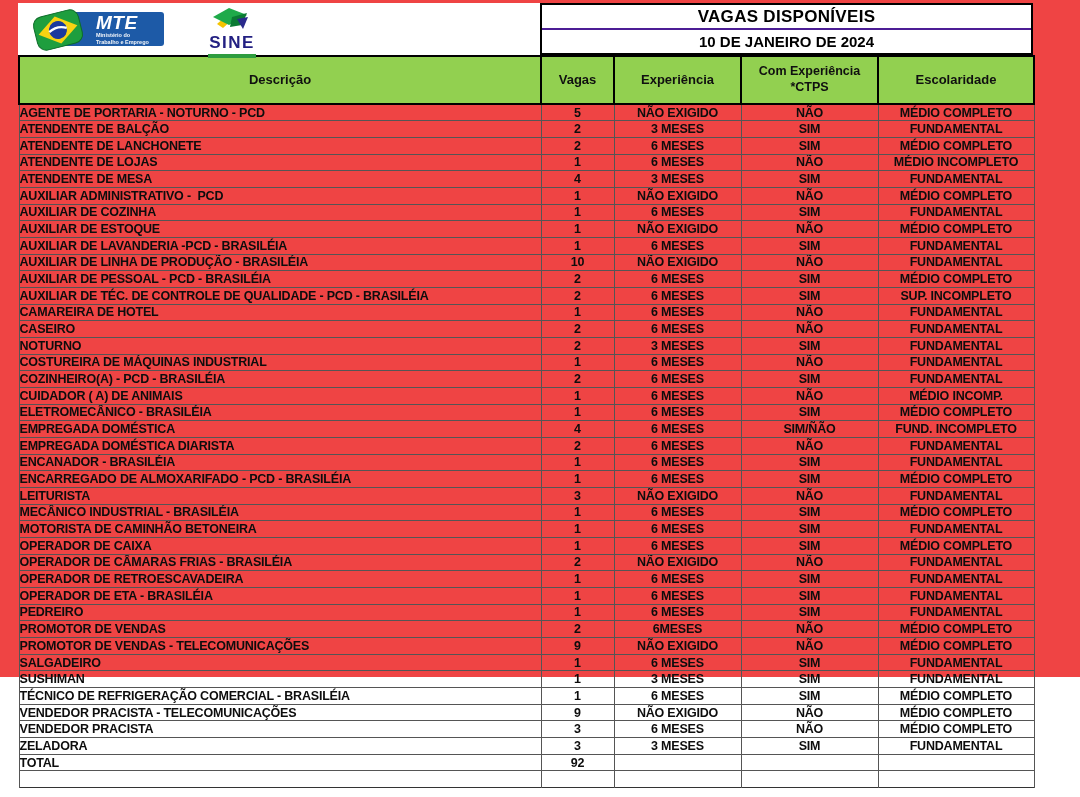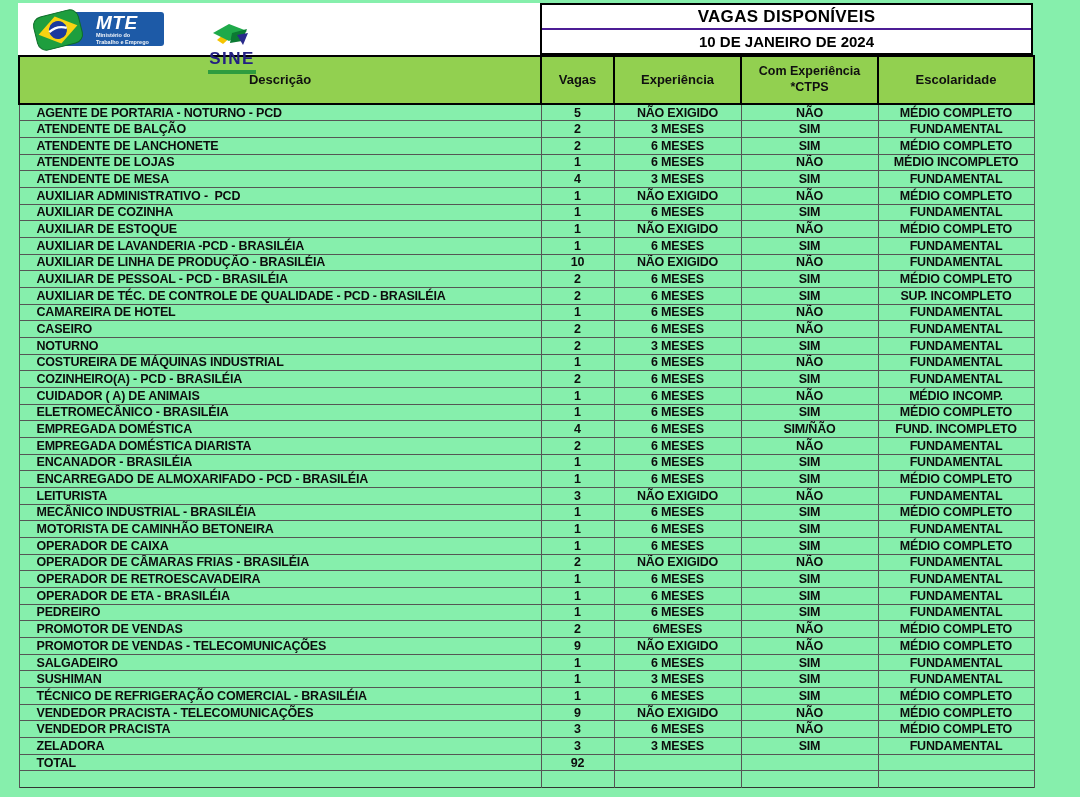--- a/index.html
+++ b/index.html
@@ -2,42 +2,42 @@
 <html lang="pt-BR"><head>
 <meta charset="utf-8">
 <style>
   * { box-sizing: border-box; margin: 0; padding: 0; }
   html,body { background:#fff; }
   body {
     width:1080px; height:797px; overflow:hidden;
     font-family:"Liberation Sans", sans-serif;
     color:#111;
   }
-  .page { position:relative; width:1080px; height:797px; background:#86efac; }
+  .page { position:relative; width:1080px; height:677px; background:#ef4444; }
 
   
   .top-partial-line { position:absolute; left:400px; top:3px; width:140px; height:2px; background:#000; }
 
   .sheet { position:absolute; left:18px; top:3px; width:1015px; }
 
   
   .top-band { display:flex; height:52px; }
   .logo-cell { width:522px; position:relative; background:#fff; }
 
   .mte-logo { position:absolute; left:12px; top:4px; width:150px; height:44px; }
   .mte-box {
     position:absolute; left:32px; top:5px; width:102px; height:34px;
     background:#1d5aa7; border-radius:3px; color:#fff;
     padding:2px 4px 2px 34px; display:flex; flex-direction:column; justify-content:center;
   }
   .mte-acronym { font-size:19px; font-weight:bold; font-style:italic; line-height:1; letter-spacing:.5px; }
   .mte-sub { font-size:5.5px; line-height:1.15; font-weight:bold; opacity:.95; }
   .mte-flag { position:absolute; left:0; top:0; z-index:2; }
 
-  .sine-logo { position:absolute; left:178px; top:20px; width:72px; text-align:center; }
+  .sine-logo { position:absolute; left:178px; top:4px; width:72px; text-align:center; }
   .sine-icon-wrap { height:27px; display:flex; align-items:flex-end; justify-content:center; }
   .sine-name { font-size:17px; font-weight:bold; color:#232082; letter-spacing:1.5px; line-height:1.1; }
   .sine-bar { width:48px; height:4px; background:#2e9c3f; margin:1px auto 0; }
 
   .title-box { width:493px; border:2px solid #000; background:#fff; display:flex; flex-direction:column; }
   .title-line, .date-line {
     flex:1; display:flex; align-items:center; justify-content:center;
     font-weight:bold; color:#000;
   }
   .title-line { border-bottom:2px solid #4c1d95; font-size:17px; letter-spacing:.3px; }
@@ -57,21 +57,21 @@
     white-space:pre-line; line-height:1.25;
   }
   thead th.th-ctps { font-size:12.5px; }
 
   tbody td {
     border:1px solid #555;
     height:16.68px; padding:0 3px;
     font-weight:bold; font-size:12.5px; letter-spacing:-0.2px;
     overflow:hidden; vertical-align:middle; color:#0d0d0d;
   }
-  td.c-desc { text-align:left; padding-left:17px; white-space:pre; }
+  td.c-desc { text-align:left; padding-left:0; white-space:pre; }
   td.c-center { text-align:center; white-space:nowrap; }
   tr.empty-row td { border-bottom:none; }
 </style>
 </head>
 <body>
 
 <div class="page">
 
   <div class="top-partial-line"></div>
 

